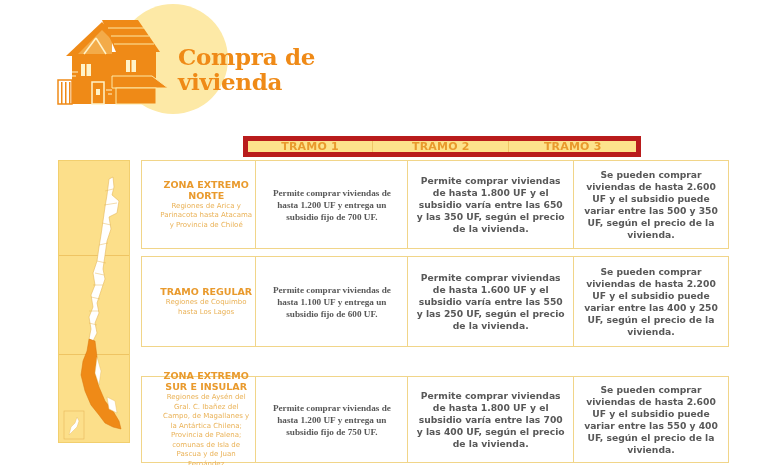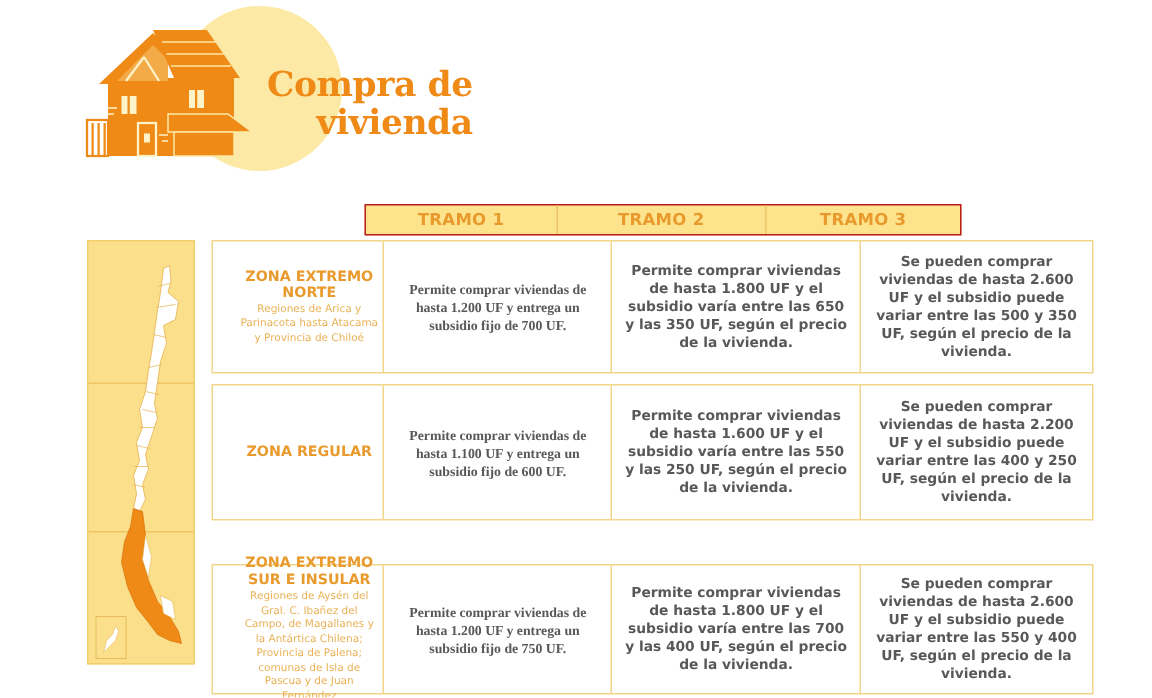--- a/index.html
+++ b/index.html
@@ -9,34 +9,34 @@
     font-family: "DejaVu Sans", sans-serif;
   }
   .hero-circle {
     position: absolute; left: 118px; top: 4px; width: 110px; height: 110px;
     border-radius: 50%; background: #fde9a6;
   }
   .house { position: absolute; left: 56px; top: 10px; width: 130px; height: 96px; }
   .title {
     position: absolute; left: 178px; top: 44px;
     font-family: "DejaVu Serif", serif; font-weight: bold;
-    color: #ef8a17; font-size: 23px; line-height: 25px; letter-spacing: -0.3px; text-align: right;
+    color: #ef8a17; font-size: 23px; line-height: 25px; letter-spacing: -0.3px;
   }
   .title div { white-space: nowrap; }
 
   .map-col {
     position: absolute; left: 58px; top: 160px; width: 72px; height: 283px;
     background: #fcdf8a; border: 1px solid #f2cf6e; box-sizing: border-box;
   }
   .map-col .sep { position: absolute; left: 0; right: 0; height: 1px; background: #efc463; }
   .map-svg { position: absolute; left: 0; top: 0; }
 
   .table-header {
     position: absolute; left: 243px; top: 136px; width: 398px; height: 21px;
-    background: #fde38c; border: 1px solid #b91c1c; box-sizing: border-box;
+    background: #fde38c; border: 5px solid #b91c1c; box-sizing: border-box;
     display: flex;
   }
   .table-header .th {
     display: flex; align-items: center; justify-content: center;
     color: #e99a2d; font-weight: bold; font-size: 11px; letter-spacing: 0.2px;
     border-right: 1px solid #efc665; box-sizing: border-box;
   }
   .table-header .th:last-child { border-right: none; }
 
   .row {
@@ -163,21 +163,22 @@
   <div class="cell c2">
     <div class="desc">Permite comprar viviendas de hasta 1.800 UF y el subsidio varía entre las 650 y las 350 UF, según el precio de la vivienda.</div>
   </div>
   <div class="cell c3">
     <div class="desc">Se pueden comprar viviendas de hasta 2.600 UF y el subsidio puede variar entre las 500 y 350 UF, según el precio de la vivienda.</div>
   </div>
 </div>
 
 <div class="row" style="top:256px;height:91px">
   <div class="cell zone-cell">
-    <div class="zone-name">ZONA REGULAR</div>
+    <div class="zone-name">TRAMO REGULAR</div>
+    <div class="zone-desc">Regiones de Coquimbo hasta Los Lagos</div>
   </div>
   <div class="cell c1">
     <div class="desc">Permite comprar viviendas de hasta 1.100 UF y entrega un subsidio fijo de 600 UF.</div>
   </div>
   <div class="cell c2">
     <div class="desc">Permite comprar viviendas de hasta 1.600 UF y el subsidio varía entre las 550 y las 250 UF, según el precio de la vivienda.</div>
   </div>
   <div class="cell c3">
     <div class="desc">Se pueden comprar viviendas de hasta 2.200 UF y el subsidio puede variar entre las 400 y 250 UF, según el precio de la vivienda.</div>
   </div>

